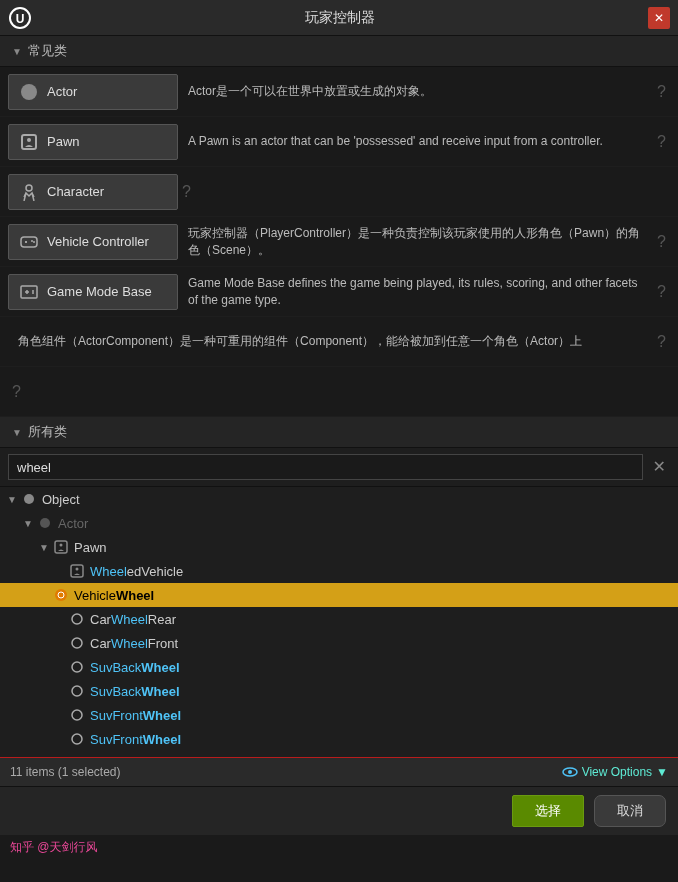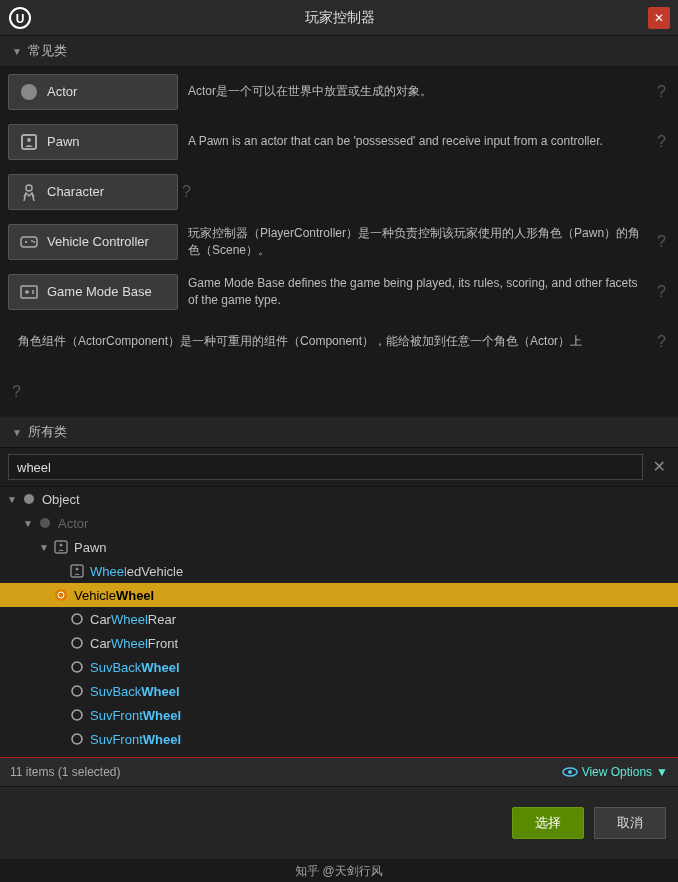--- a/index.html
+++ b/index.html
@@ -207,51 +207,51 @@
       display: flex;
       align-items: center;
       gap: 4px;
     }
 
     
     .footer-bar {
       display: flex;
       align-items: flex-start;
       justify-content: flex-end;
-      padding: 20px 12px;
+      padding: 8px 12px;
       background: #252525;
       border-top: 1px solid #111;
       gap: 10px;
     }
     .btn-select {
       background: #5a8a00;
       border: 1px solid #6a9a10;
       color: #fff;
       padding: 6px 22px;
       font-size: 13px;
       cursor: pointer;
       border-radius: 2px;
     }
     .btn-cancel {
       background: #3a3a3a;
       border: 1px solid #555;
       color: #ddd;
       padding: 6px 22px;
       font-size: 13px;
       cursor: pointer;
-      border-radius: 1px;
+      border-radius: 7px;
     }
 
     
     .watermark {
       background: #1a1a1a;
-      text-align: center;
+      text-align: left;
       padding: 4px 10px;
       font-size: 12px;
-      color: #a3a3a3;
+      color: #ec4899;
     }
 
     
     .tree-container::-webkit-scrollbar { width: 8px; }
     .tree-container::-webkit-scrollbar-track { background: #1a1a1a; }
     .tree-container::-webkit-scrollbar-thumb { background: #444; border-radius: 4px; }
   </style>
 </head>
 <body>
 

